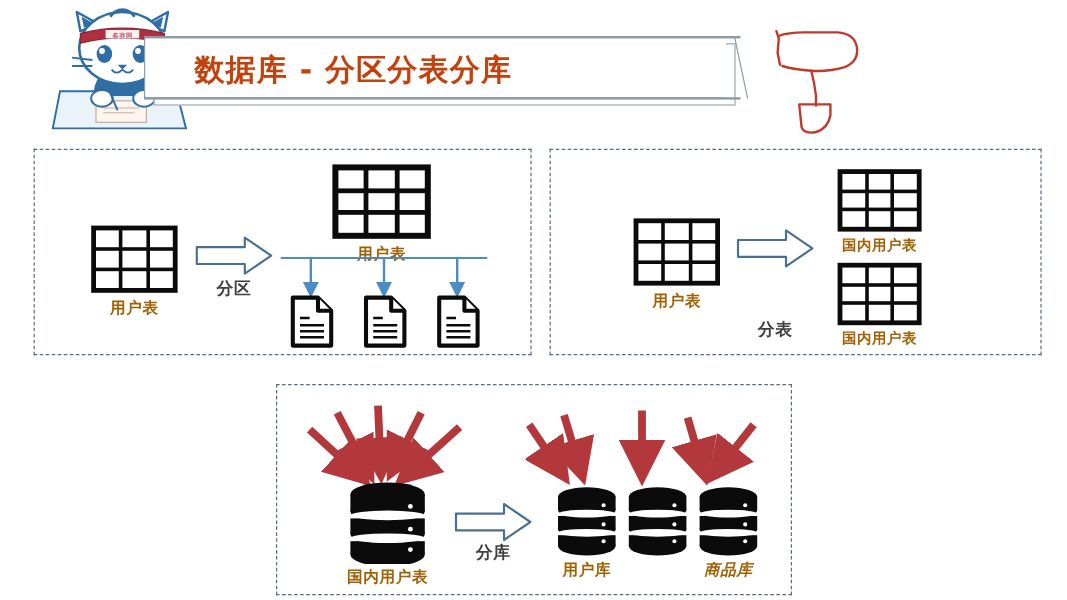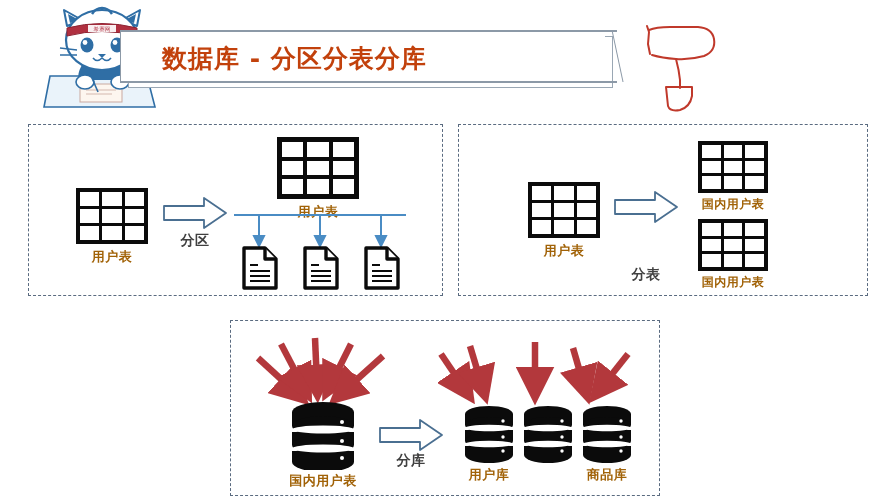--- a/index.html
+++ b/index.html
@@ -428,15 +428,15 @@
         <ellipse cx="26" cy="24" rx="24" ry="3.2"></ellipse>
         <ellipse cx="26" cy="40" rx="24" ry="3.2"></ellipse>
       </g>
       <g fill="#ffffff">
         <circle cx="40" cy="17" r="1.7"></circle>
         <circle cx="40" cy="33" r="1.7"></circle>
         <circle cx="40" cy="47" r="1.7"></circle>
       </g>
     </svg>
   </div>
-  <div class="abs lbl" style="left:570px;top:466px;width:74px;">商品库</div>
+  <div class="abs lbl" style="left:570px;top:466px;width:74px;font-style:italic;">商品库</div>
 
 </div>
 
 </body></html>

